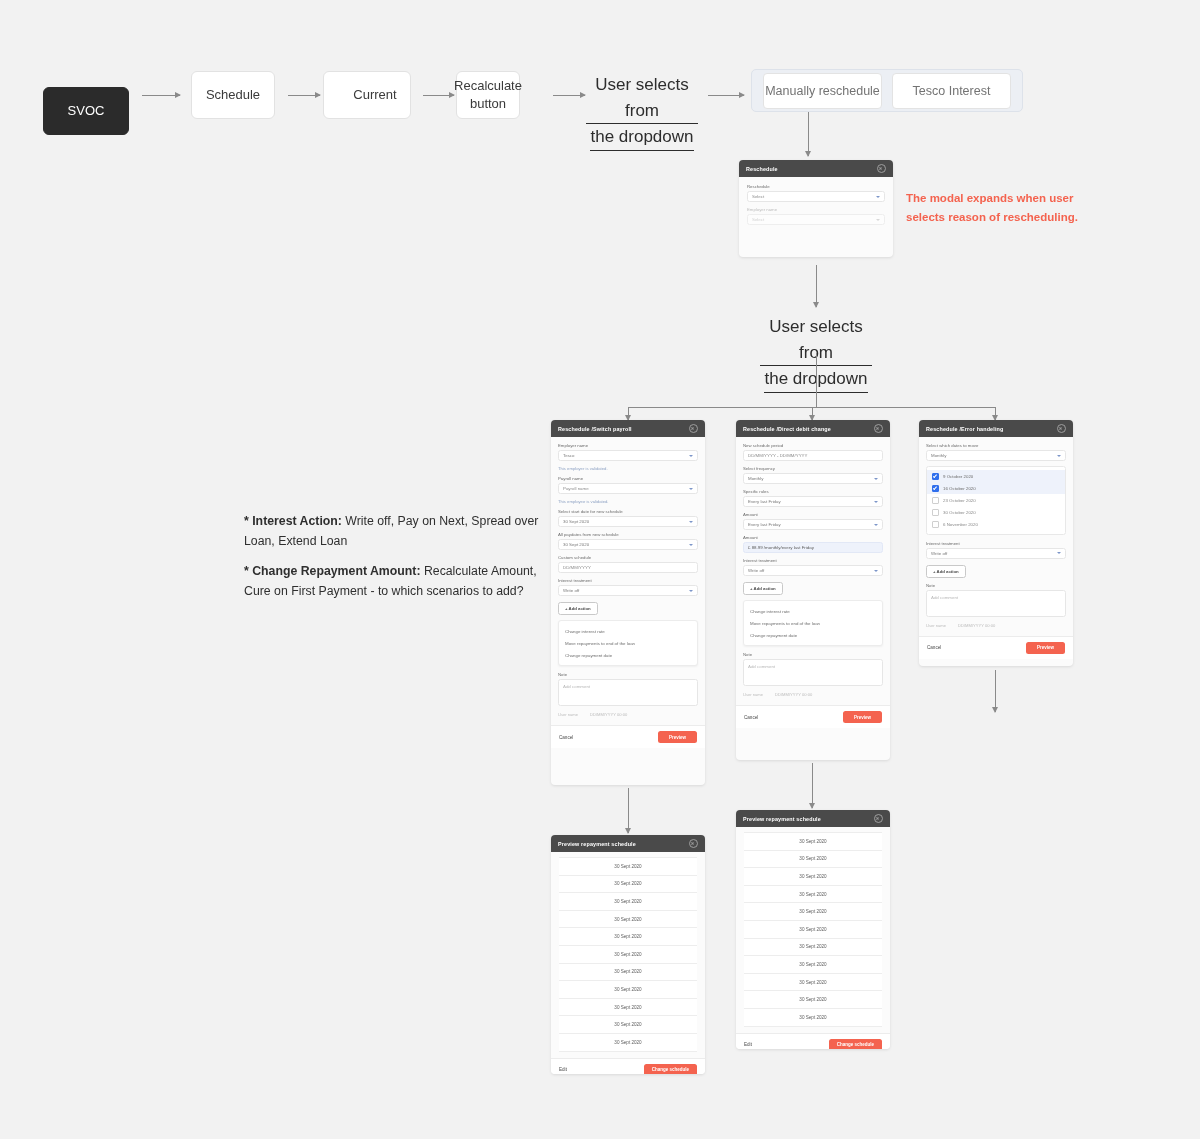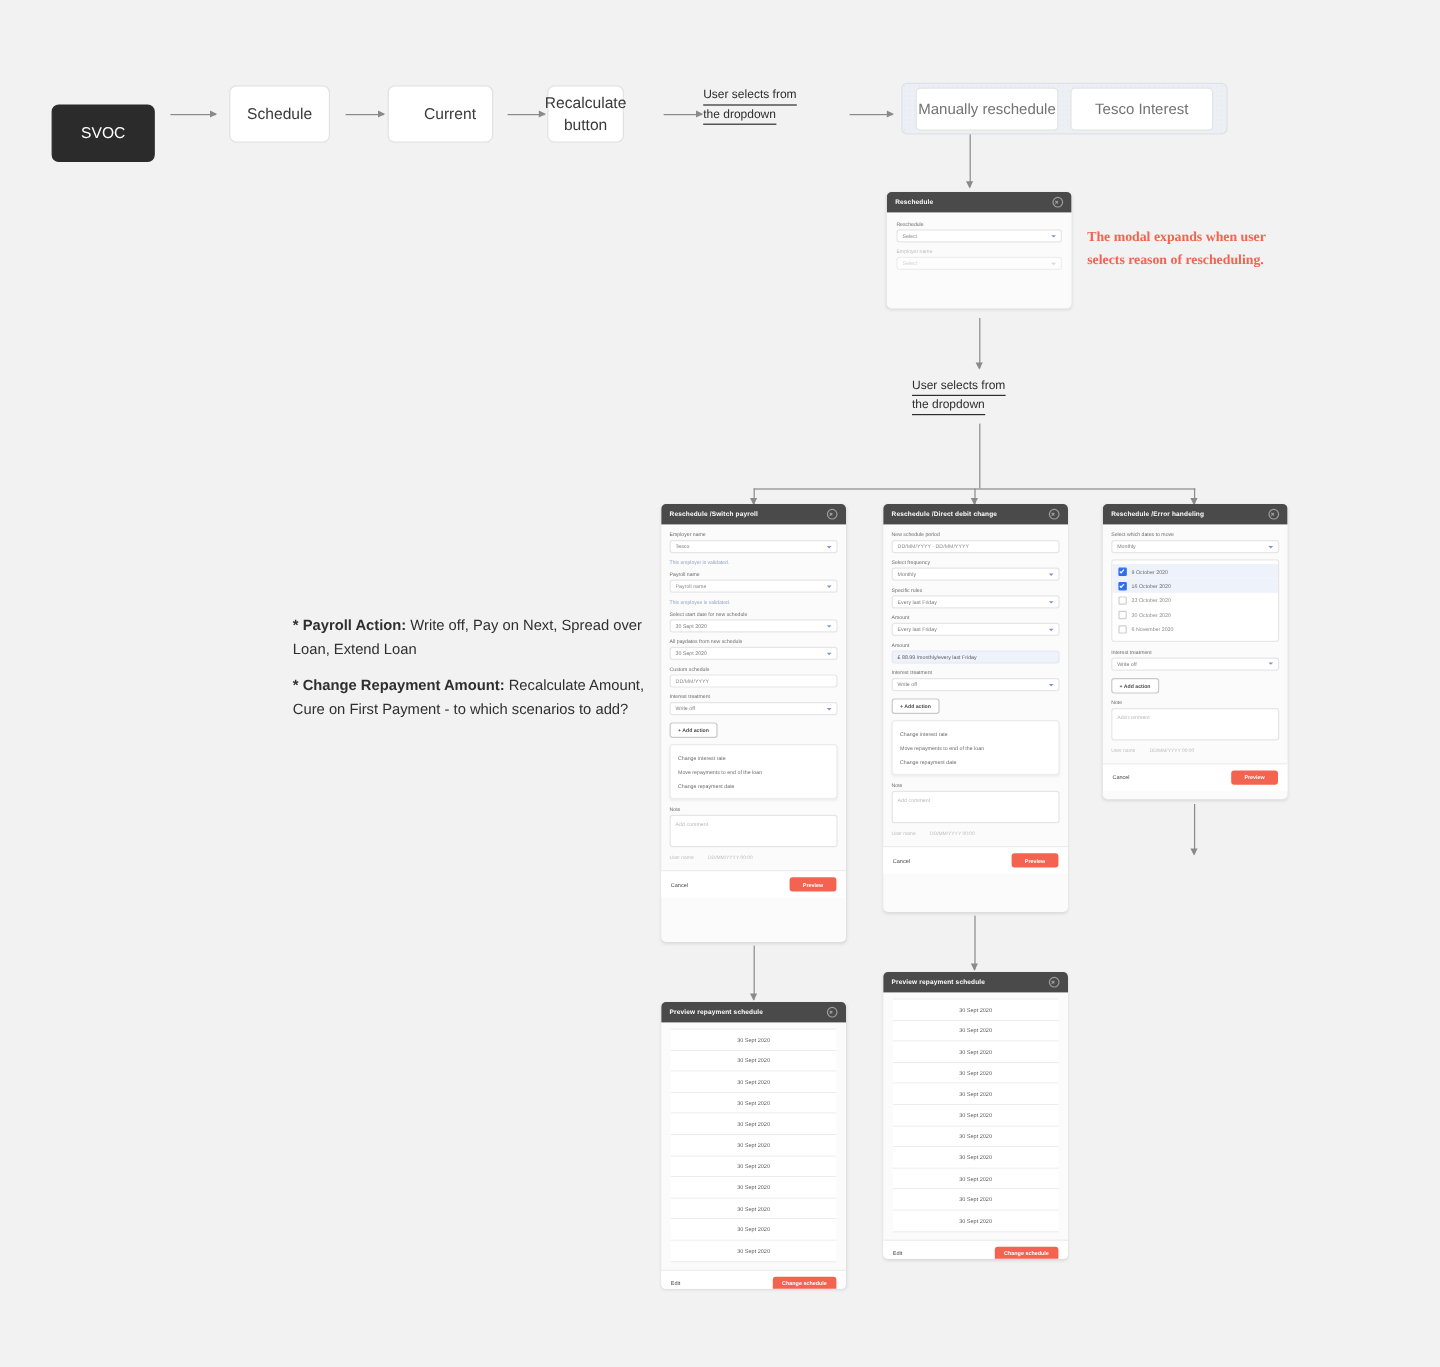--- a/index.html
+++ b/index.html
@@ -40,21 +40,21 @@
   .v-arrow:after{
     content:"";position:absolute;bottom:-1px;left:-3px;
     width:0;height:0;border-top:6px solid #8a8a8a;
     border-left:3.5px solid transparent;border-right:3.5px solid transparent;
   }
   .v-line{position:absolute;width:1px;background:#8a8a8a;}
   .h-line{position:absolute;height:1px;background:#8a8a8a;}
 
   
   .flow-label{
-    position:absolute;text-align:left;font-size:10px;color:#2d2d2d;
+    position:absolute;text-align:center;font-size:17px;color:#2d2d2d;
     line-height:1.5;
   }
   .flow-label span{
     border-bottom:1px solid #2d2d2d;display:inline-block;
   }
 
   
   .dd-group{
     position:absolute;
     background:#eceff4;
@@ -185,21 +185,20 @@
     content:"";position:absolute;left:1.2px;top:2.8px;
     width:3.2px;height:1px;background:#9e9e9e;
   }
   .close-ic:before{transform:rotate(45deg);}
   .close-ic:after{transform:rotate(-45deg);}
 
   
   .red-note{
     position:absolute;color:#f4634f;font-size:11.5px;line-height:1.62;
     font-weight:bold;
-    font-family:Liberation Serif, serif;
   }
   .left-note{
     position:absolute;font-size:12.3px;line-height:1.6;color:#2f2f2f;
     width:300px;
   }
   .left-note b{font-weight:bold;}
 </style>
 </head>
 <body>
 
@@ -572,18 +571,18 @@
     <span class="cta wide">Change schedule</span>
   </div>
 </div>
 
 <div class="red-note" style="left:906px;top:189px;width:185px;">
   <span>The modal expands when user</span><br>
   <span>selects  reason of rescheduling.</span>
 </div>
 
 <div class="left-note" style="left:244px;top:512px;">
-  <b>* Payroll Action:</b><span> Write off, Pay on Next, Spread over Loan, Extend Loan</span>
+  <b>* Interest Action:</b><span> Write off, Pay on Next, Spread over Loan, Extend Loan</span>
 </div>
 
 <div class="left-note" style="left:244px;top:562px;">
   <b>* Change Repayment Amount:</b><span> Recalculate Amount, Cure on First Payment - to which scenarios to add?</span>
 </div>
 
 </body></html>

